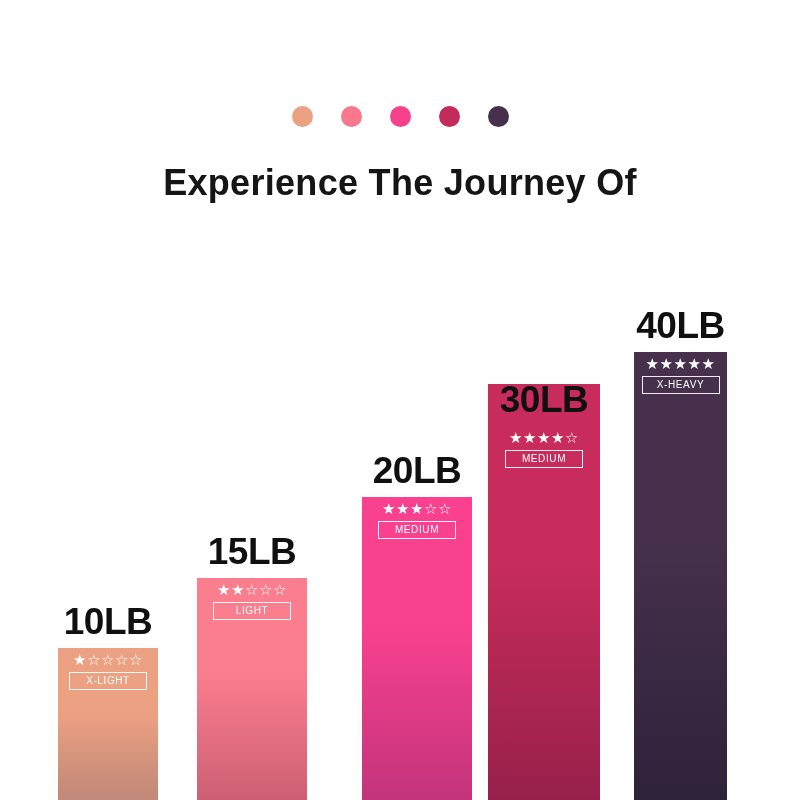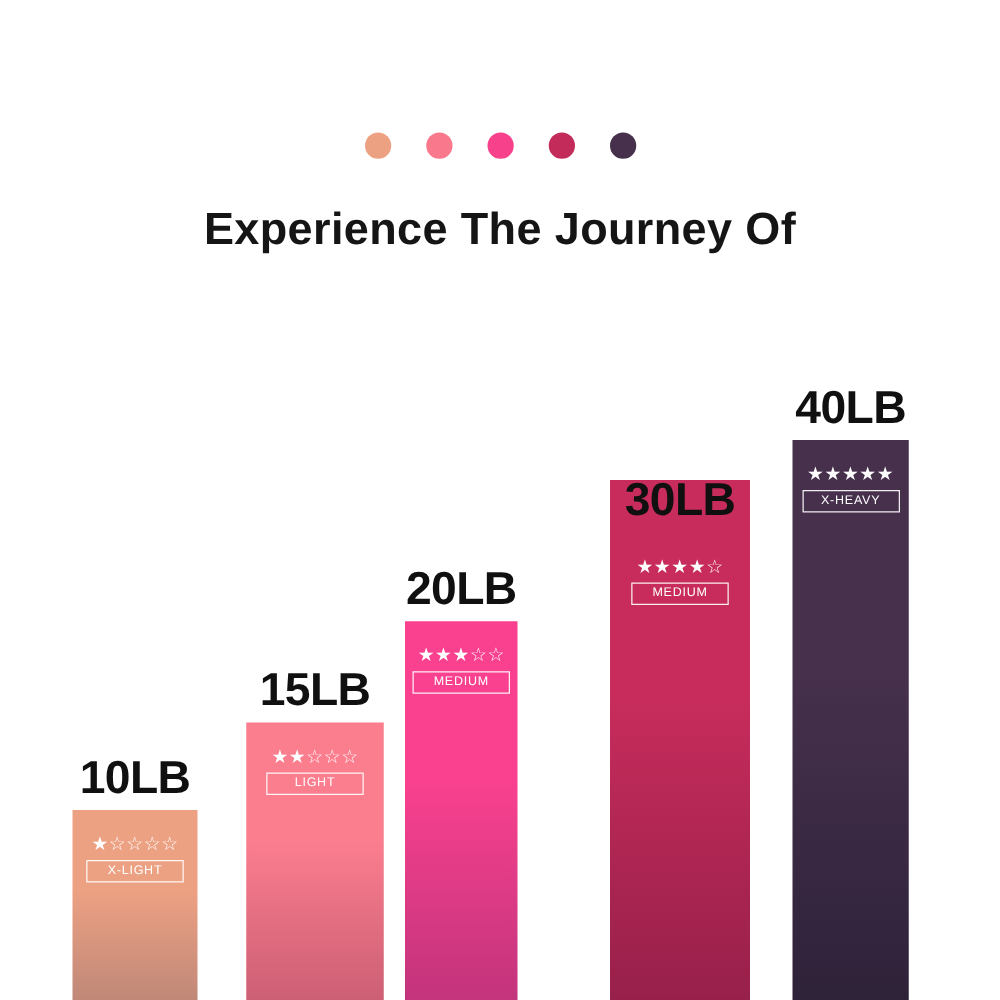--- a/index.html
+++ b/index.html
@@ -106,21 +106,21 @@
     line-height: 17px;
     letter-spacing: 0.5px;
     text-align: center;
   }
   .stars .s {
     display: inline-block;
   }
 
   .level {
     display: block;
-    margin: 4px auto 0 auto;
+    margin: 4px auto 16px auto;
     border: 1.4px solid rgba(255,255,255,0.92);
     color: #ffffff;
     font-size: 10px;
     line-height: 12px;
     padding: 2px 3px 2px 3px;
     letter-spacing: 0.6px;
     text-align: center;
     white-space: nowrap;
   }
 </style>
@@ -151,21 +151,21 @@
         </div>
       </div>
       <div class="bar-group" style="left: 197px; width: 110px; height: 222px;">
         <div class="bar" style="height: 100%; background: linear-gradient(rgb(251, 126, 143) 0%, rgb(251, 126, 143) 42%, rgb(205, 95, 116) 100%);"></div>
         <div class="bar-weight" style="bottom: 228px;">15LB</div>
         <div class="badge" style="bottom: 164px;">
           <span class="stars"><span class="s">★</span><span class="s">★</span><span class="s">☆</span><span class="s">☆</span><span class="s">☆</span></span>
           <span class="level">LIGHT</span>
         </div>
       </div>
-      <div class="bar-group" style="left: 324px; width: 90px; height: 303px;">
+      <div class="bar-group" style="left: 362px; width: 110px; height: 303px;">
         <div class="bar" style="height: 100%; background: linear-gradient(rgb(249, 65, 143) 0%, rgb(249, 65, 143) 42%, rgb(195, 52, 124) 100%);"></div>
         <div class="bar-weight" style="bottom: 309px;">20LB</div>
         <div class="badge" style="bottom: 245px;">
           <span class="stars"><span class="s">★</span><span class="s">★</span><span class="s">★</span><span class="s">☆</span><span class="s">☆</span></span>
           <span class="level">MEDIUM</span>
         </div>
       </div>
       <div class="bar-group" style="left: 488px; width: 112px; height: 416px;">
         <div class="bar" style="height: 100%; background: linear-gradient(rgb(199, 44, 92) 0%, rgb(199, 44, 92) 42%, rgb(151, 32, 74) 100%);"></div>
         <div class="bar-weight" style="bottom: 380px;">30LB</div>

